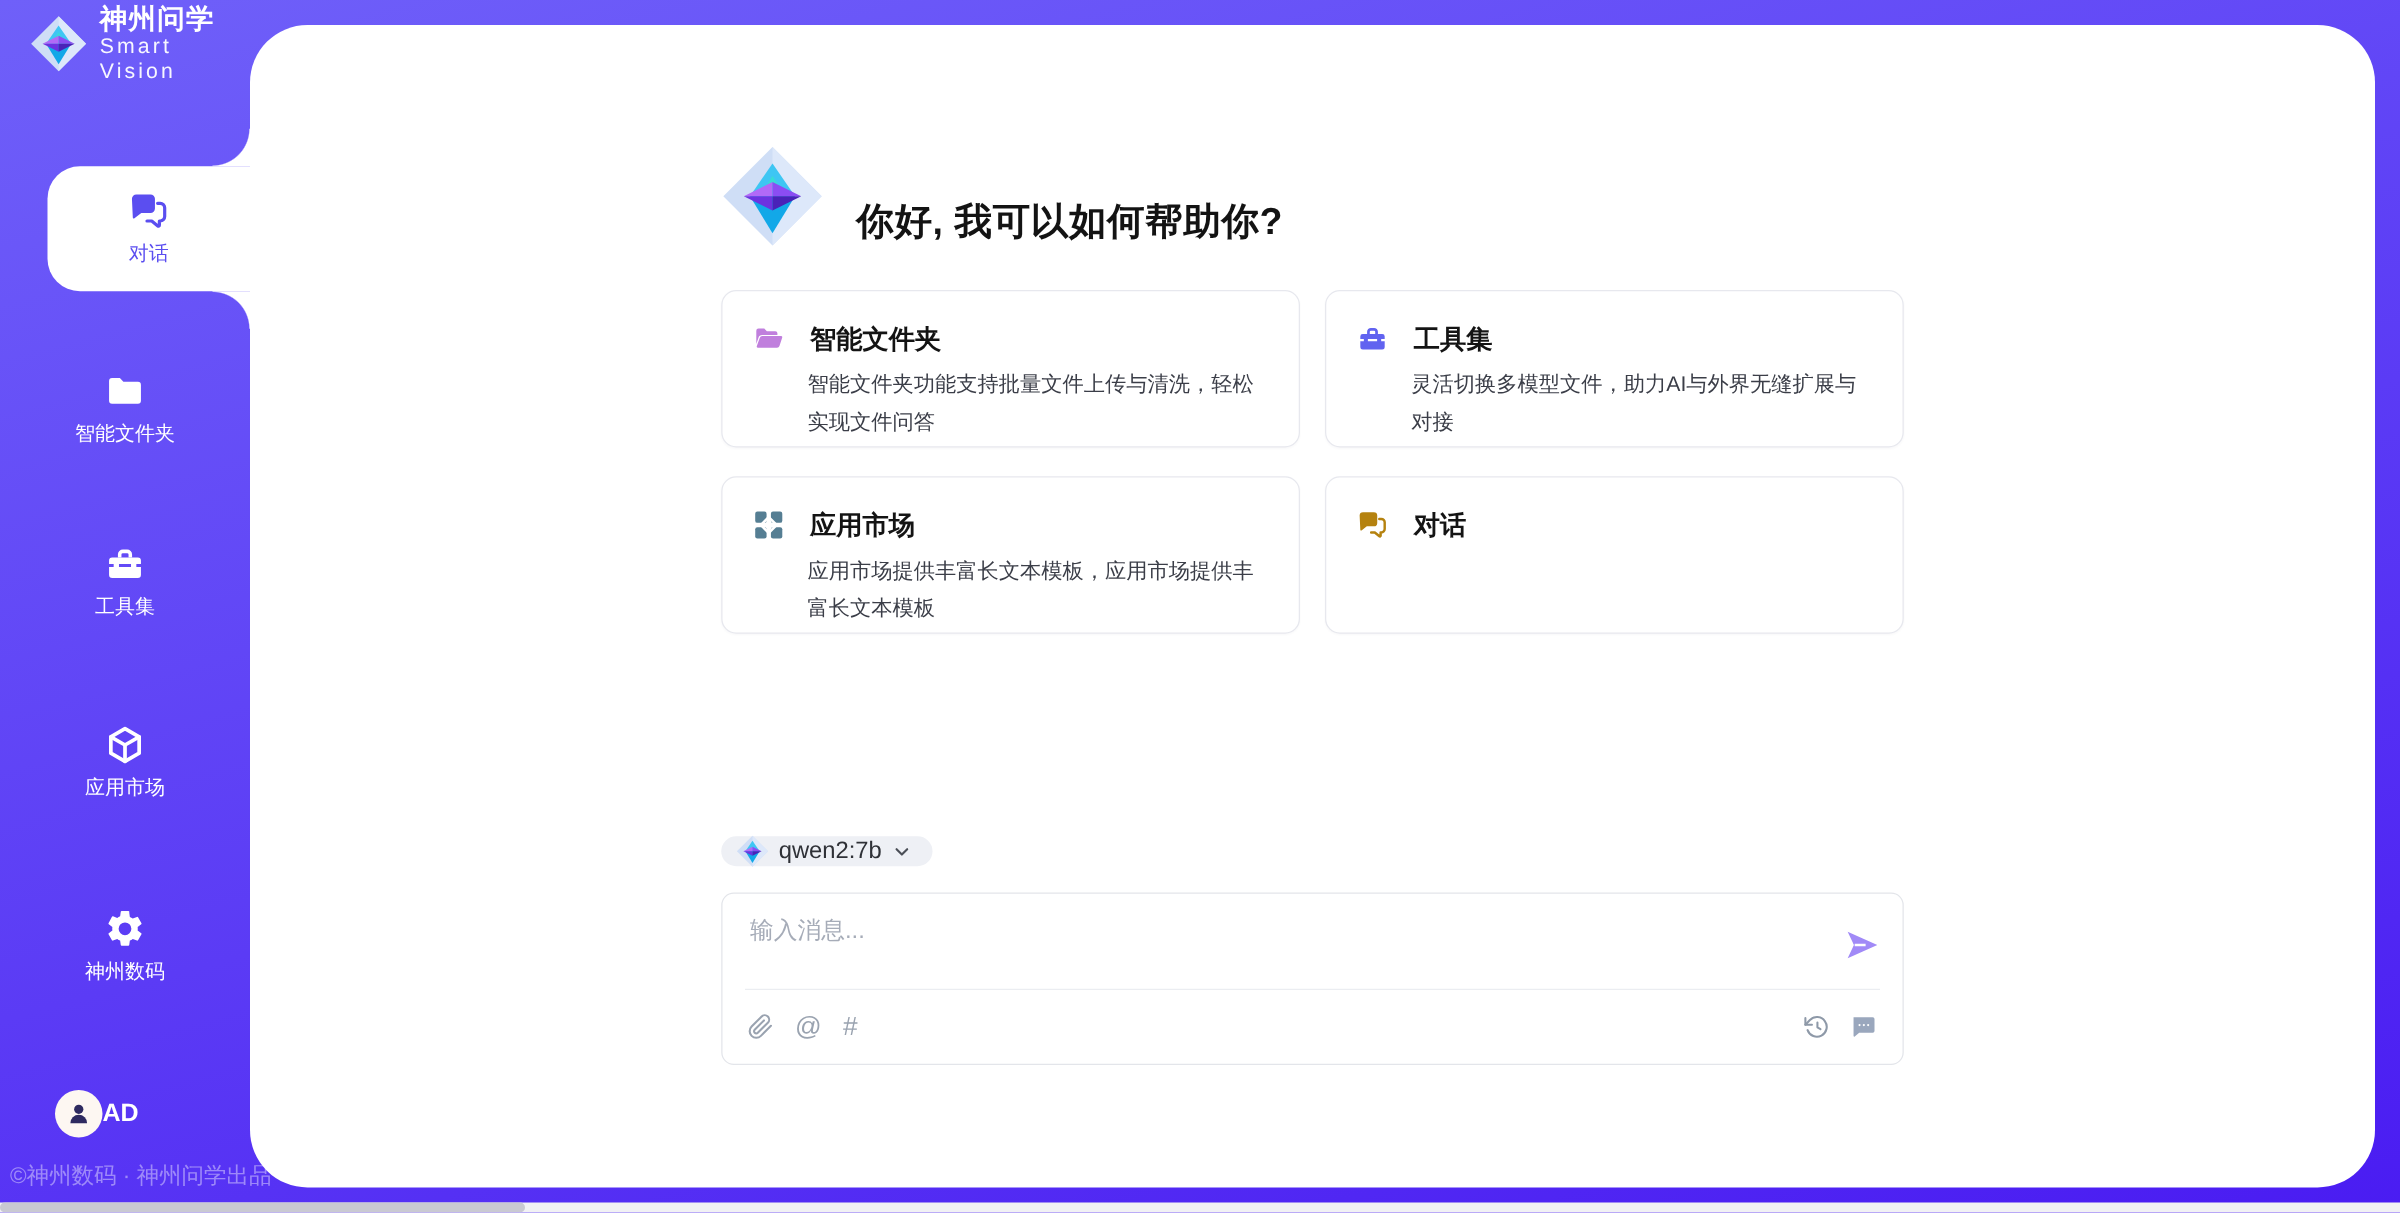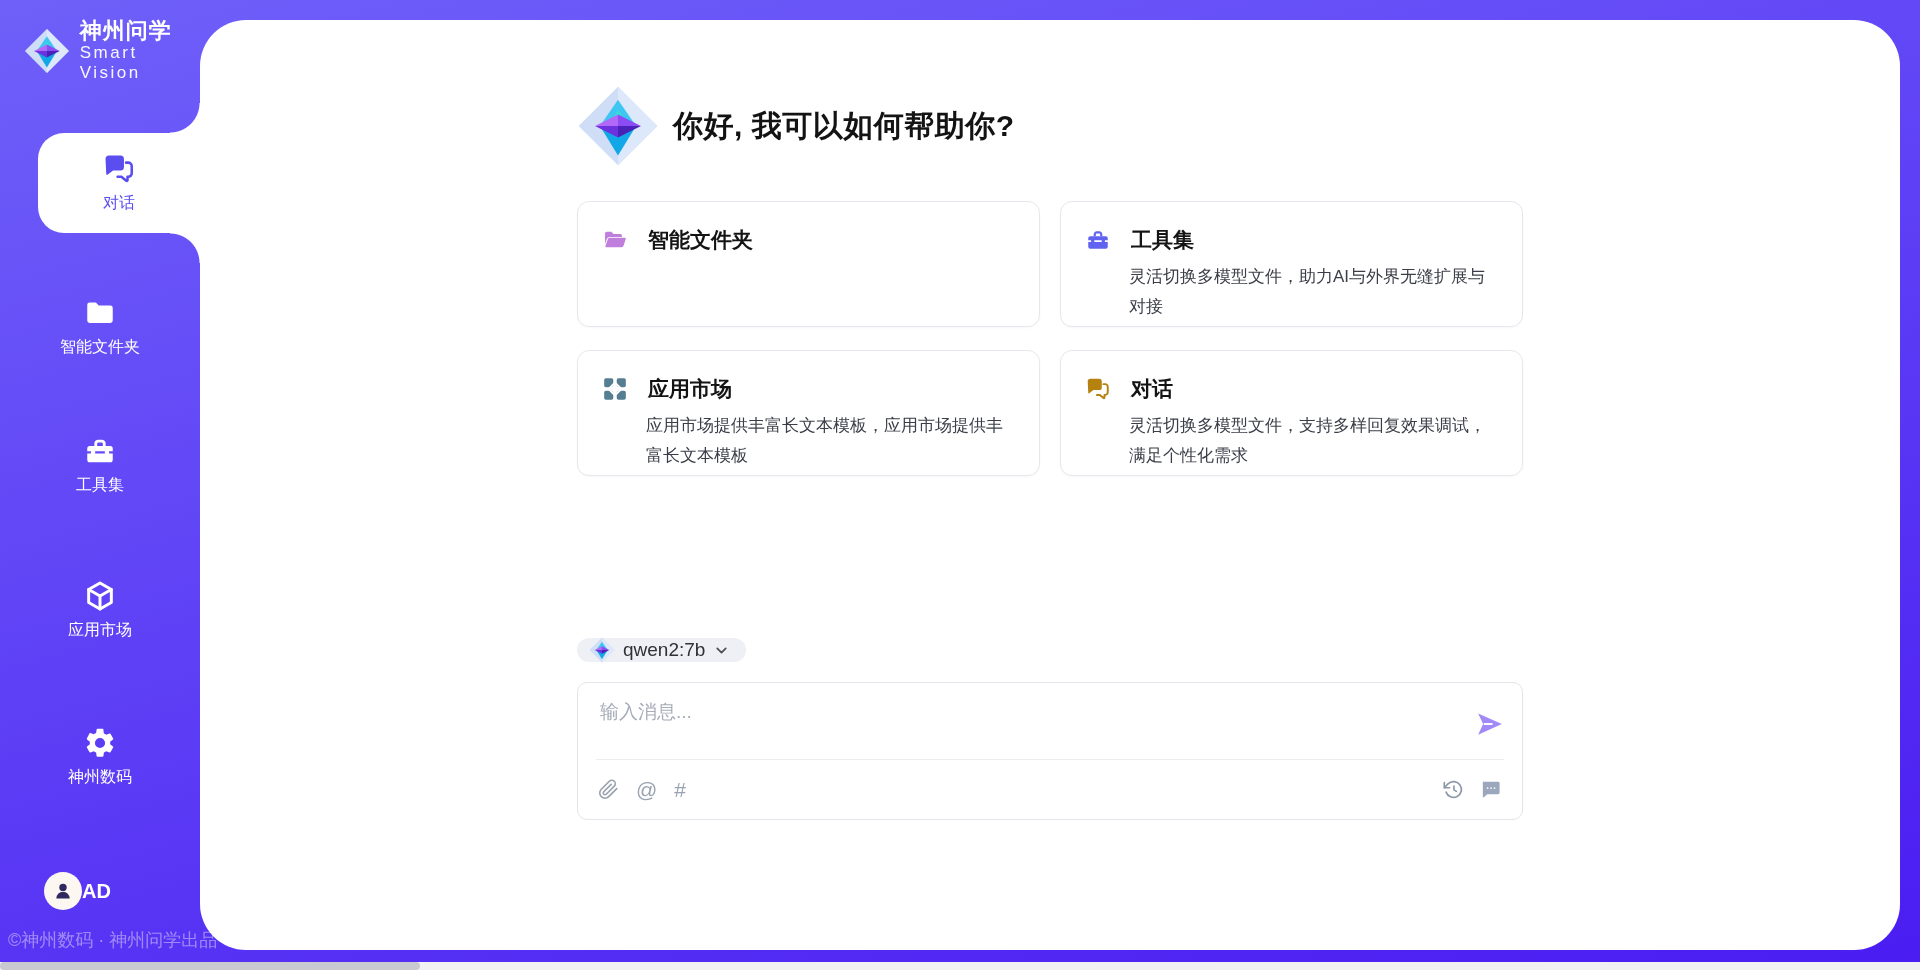--- a/index.html
+++ b/index.html
@@ -11,21 +11,21 @@
   }
 
   
   .panel {
     position:absolute; left:200px; top:20px; right:20px; bottom:20px;
     background:#fff; border-radius:46px;
   }
 
   
   .sidebar { position:absolute; left:0; top:0; width:200px; height:100%; }
-  .logo-row { position:absolute; top:18px; left:24px; display:flex; align-items:center; gap:10px; }
+  .logo-row { position:absolute; top:2px; left:24px; display:flex; align-items:center; gap:10px; }
   .logo-row svg { width:48px; height:48px; }
   .brand-title { color:#fff; font-size:22px; font-weight:bold; letter-spacing:1px; line-height:1.15; }
   .brand-sub { color:rgba(255,255,255,.95); font-size:17px; letter-spacing:2.5px; }
 
   .nav { position:absolute; top:133px; left:0; width:200px; }
   .nav-item {
     display:flex; flex-direction:column; align-items:center; justify-content:center;
     color:#fff; cursor:pointer;
   }
   .nav-item svg { width:34px; height:34px; }
@@ -45,21 +45,21 @@
   .nav-item.active::after { bottom:-30px; background:radial-gradient(circle at 0 100%, rgba(0,0,0,0) 29px, #fff 30px); }
 
   .user-row { position:absolute; top:872px; left:44px; display:flex; align-items:center; cursor:pointer; }
   .avatar { width:38px; height:38px; border-radius:50%; background:#fdf7f2; display:flex; align-items:center; justify-content:center; }
   .avatar svg { width:24px; height:24px; }
   .user-name { color:#fff; font-size:20px; font-weight:600; }
   .side-footer { position:absolute; top:928px; left:8px; width:200px; color:rgba(255,255,255,.42); font-size:18px; white-space:nowrap;text-align:right; }
 
   
   .content { width:946px; margin:0 auto; position:relative; }
-  .greeting { display:flex; align-items:center; gap:14px; padding-top:65px; }
+  .greeting { display:flex; align-items:flex-end; gap:26px; padding-top:96px; }
   .greeting svg { width:82px; height:82px; }
   .greeting h1 { font-size:30px; color:#131313; font-weight:bold; letter-spacing:.5px; }
 
   .cards { margin-top:34px; display:grid; grid-template-columns:1fr 1fr; gap:23px 20px; }
   .card {
     height:126px; background:#fff; border:1px solid #e7e8ee; border-radius:12px;
     padding:24px 24px 0 24px; cursor:pointer; box-shadow:0 1px 2px rgba(30,30,60,.03);
   }
   .card-head { display:flex; align-items:center; gap:20px; }
   .card-icon { width:26px; height:26px; flex:0 0 26px; }
@@ -203,20 +203,21 @@
       <div class="card">
         <div class="card-head">
           <span class="card-icon" style="color: rgb(192, 127, 221);">
             <svg viewBox="0 0 24 24" fill="none">
               <path d="M2.8 6A1.6 1.6 0 0 1 4.4 4.4h4.3l1.9 2h6.2A1.6 1.6 0 0 1 18.4 8v1.3H7.2a3 3 0 0 0-2.85 2.1L2.8 15.8z" fill="currentColor"></path>
               <path d="M4.5 18.6h13.6a1.9 1.9 0 0 0 1.8-1.33l2-6.1a.95.95 0 0 0-.9-1.25H7.2a1.9 1.9 0 0 0-1.8 1.33l-2.2 6.1a.95.95 0 0 0 .9 1.25z" fill="currentColor"></path>
             </svg>
           </span>
           <span class="card-title">智能文件夹</span>
         </div>
+        <div class="card-desc">智能文件夹功能支持批量文件上传与清洗，轻松实现文件问答</div>
       </div>
 
       <div class="card">
         <div class="card-head">
           <span class="card-icon" style="color: rgb(97, 99, 240);">
             <svg viewBox="0 0 24 24" fill="none">
               <path d="M9 8.5V6.8A1.8 1.8 0 0 1 10.8 5h2.4A1.8 1.8 0 0 1 15 6.8v1.7" stroke="currentColor" stroke-width="2"></path>
               <path d="M3 10.3 A1.8 1.8 0 0 1 4.8 8.5 h14.4 A1.8 1.8 0 0 1 21 10.3 v1.9 H3z" fill="currentColor"></path>
               <path d="M3 13.8h18v4.4a1.8 1.8 0 0 1-1.8 1.8H4.8A1.8 1.8 0 0 1 3 18.2z" fill="currentColor"></path>
               <rect x="5.6" y="11.4" width="3" height="3.4" rx="0.6" fill="currentColor"></rect>
@@ -247,21 +248,20 @@
       <div class="card">
         <div class="card-head">
           <span class="card-icon" style="color: rgb(181, 130, 15);">
             <svg viewBox="0 0 24 24" fill="none">
               <path d="M2.5 5A2.5 2.5 0 0 1 5 2.5h8A2.5 2.5 0 0 1 15.5 5v5.5A2.5 2.5 0 0 1 13 13H7.8l-3.9 3a.55.55 0 0 1-.9-.44z" fill="currentColor"></path>
               <path d="M17 7.5h1.5A2.5 2.5 0 0 1 21 10v5a2.5 2.5 0 0 1-2.5 2.5H18v2.4a.55.55 0 0 1-.9.42L13.7 17.5H11" stroke="currentColor" stroke-width="1.8" stroke-linecap="round" stroke-linejoin="round"></path>
             </svg>
           </span>
           <span class="card-title">对话</span>
         </div>
-        <div class="card-desc">灵活切换多模型文件，支持多样回复效果调试，满足个性化需求</div>
       </div>
     </div>
 
     <div>
       <div class="model-pill">
         <svg class="mini" viewBox="0 0 100 100">
           <polygon points="50,2 98,50 50,98 2,50" fill="#cfdef6"></polygon>
           <polygon points="50,2 98,50 50,98" fill="#dde8fa"></polygon>
           <polygon points="50,18 72,50 28,50" fill="#3ec6f3"></polygon>
           <polygon points="28,50 72,50 50,86" fill="#12a8e8"></polygon>

